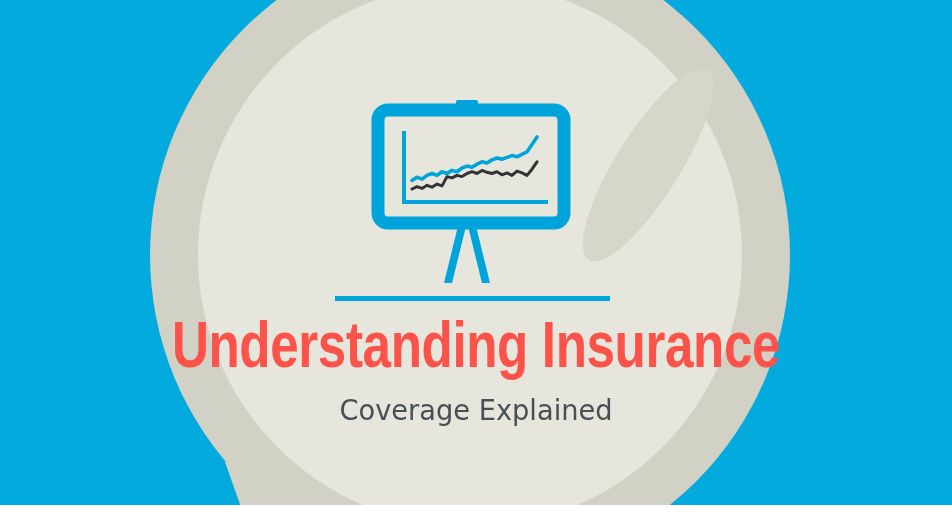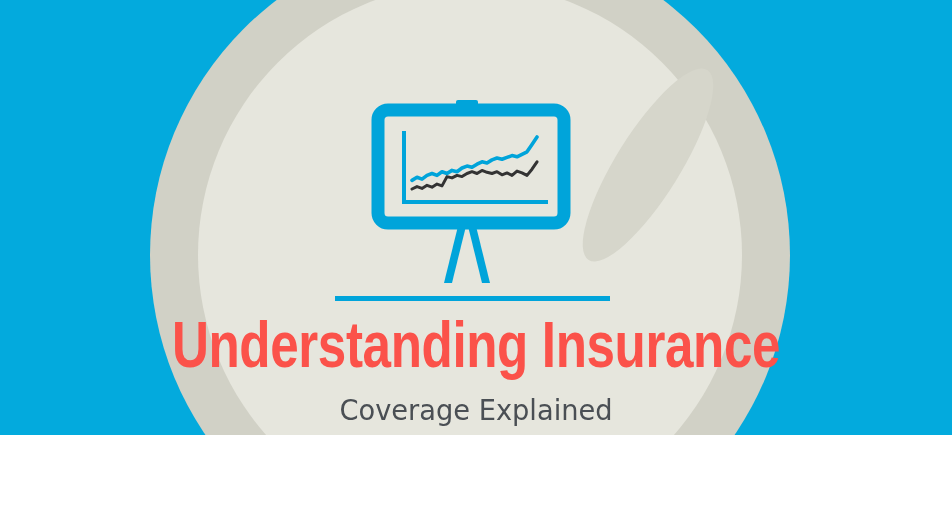--- a/index.html
+++ b/index.html
@@ -3,21 +3,21 @@
 <meta charset="utf-8">
 <style>
   html, body {
     margin: 0;
     padding: 0;
     background: #ffffff;
   }
   #canvas {
     position: relative;
     width: 952px;
-    height: 435px;
+    height: 505px;
     overflow: hidden;
     font-family: "Liberation Sans", sans-serif;
     background: #03AADD;
   }
   #art {
     position: absolute;
     inset: 0;
     width: 952px;
     height: 527px;
     display: block;

